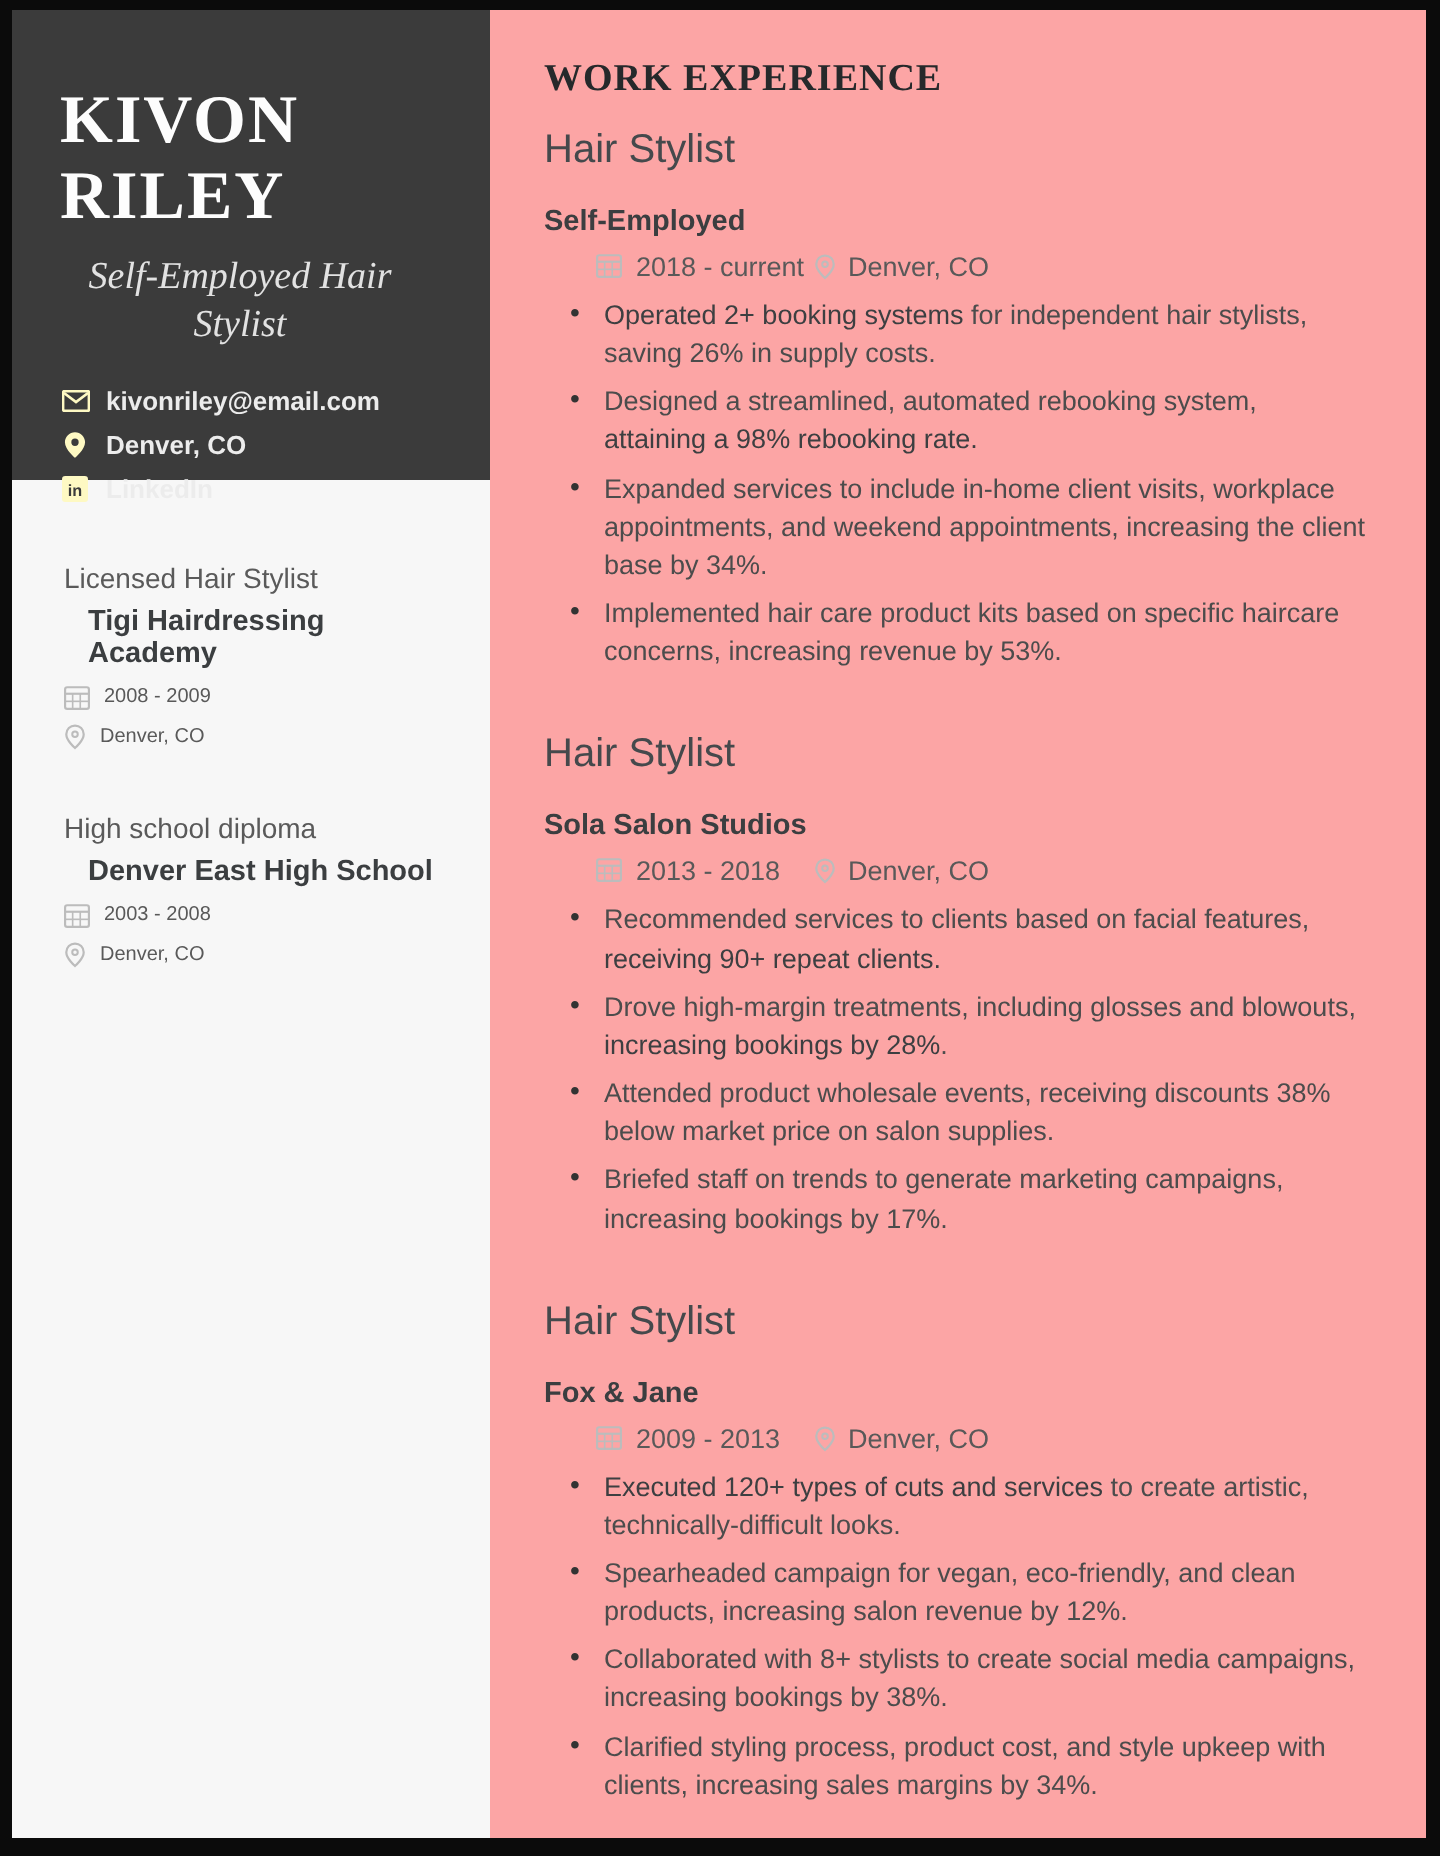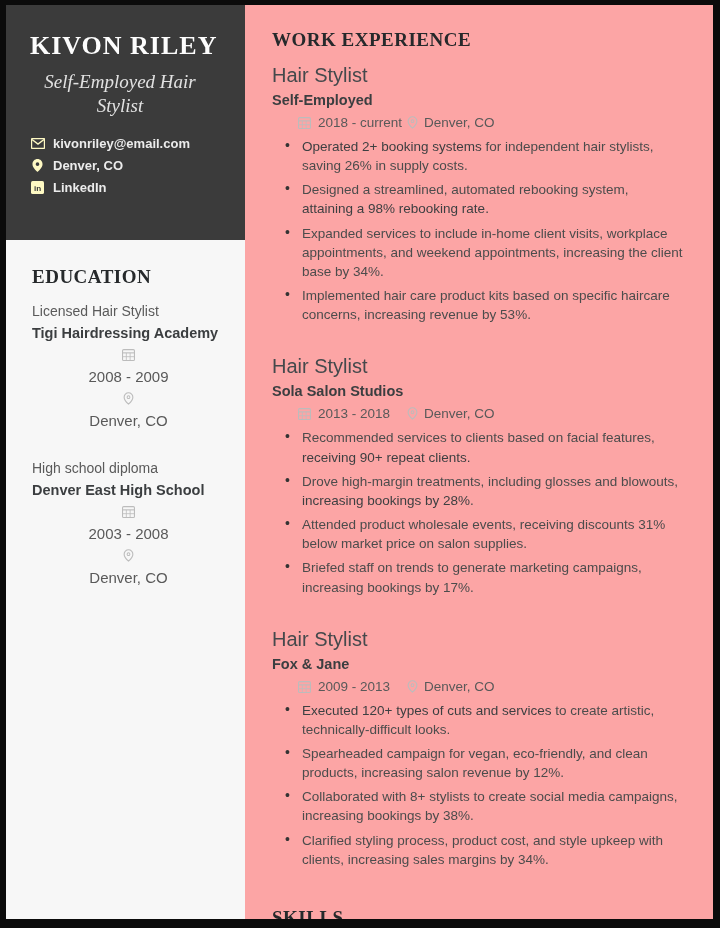--- a/index.html
+++ b/index.html
@@ -20,23 +20,24 @@
   }
   .side-header {
     background:#3b3b3b;
     height:235px;
     padding:26px 22px 0 24px;
     color:#fff;
   }
   .person-name {
     font-family:"Liberation Serif", serif;
     font-weight:700;
-    font-size:26px;
+    font-size:34px;
     letter-spacing:1px;
     color:#fdfdfd;
+    margin-top:11px;
   }
   .person-title {
     font-family:"Liberation Serif", serif;
     font-style:italic;
     font-size:19px;
     line-height:1.28;
     color:#e2e2e2;
     margin-top:9px;
     max-width:180px;
     text-align:center;
@@ -56,39 +57,39 @@
   .section-heading {
     font-family:"Liberation Serif", serif;
     font-weight:700;
     font-size:19px;
     letter-spacing:0.5px;
     color:#26292b;
   }
   .edu-item { margin-top:13px; }
   .edu-item + .edu-item { margin-top:29px; }
   .edu-degree { font-size:14px; color:#5a5a5a; line-height:1.5; }
-  .edu-school { font-size:14.5px; font-weight:700; color:#3b3e40; margin-top:3px; }
+  .edu-school { font-size:14.5px; font-weight:700; color:#3b3e40; margin-top:3px;margin-left:12px; }
   .meta-row {
     display:flex; align-items:center; gap:7px;
     margin-top:7px;
-    font-size:15px; color:#595959;flex-direction:column;
+    font-size:10px; color:#595959;
   }
   .meta-row .micon { display:flex; align-items:center; color:#bcbcbc; }
   
   .main {
     flex:1;
     background:#fca5a5;
     padding:24px 30px 0 27px;
   }
   .job { margin-top:13px; }
   .job + .job { margin-top:31px; }
   .job-title { font-size:20px; color:#45494c; font-weight:400; }
-  .job-company { font-size:14.5px; font-weight:700; color:#3b3e40; margin-top:5px; }
+  .job-company { font-size:14.5px; font-weight:700; color:#3b3e40; margin-top:16px; }
   .job-meta { display:flex; align-items:center; margin-top:7px; font-size:13.5px; color:#595959; }
-  .job-meta .date-wrap { display:flex; align-items:center; gap:7px; width:135px;padding-left:26px; }
+  .job-meta .date-wrap { display:flex; align-items:flex-start; gap:7px; width:135px;padding-left:26px; }
   .job-meta .loc-wrap { display:flex; align-items:center; gap:6px; }
   .job-meta .micon { display:flex; align-items:center; color:#bcbcbc; }
   ul.bullets { list-style:none; margin-top:7px; }
   ul.bullets li {
     position:relative;
     padding-left:17px;
     margin-left:13px;
     font-size:13.5px;
     line-height:1.42;
     color:#4c4c4c;
@@ -134,21 +135,20 @@
               <rect x="0" y="0" width="24" height="24" rx="3" fill="currentColor"></rect>
               <text x="12" y="18" font-size="15" font-family="Liberation Sans, sans-serif" font-weight="bold" fill="#3b3b3b" text-anchor="middle">in</text>
             </svg>
         </span>
         <span class="ctext">LinkedIn</span>
       </div>
     </div>
   </div>
 
   <div class="side-body">
-    <div class="section-heading">EDUCATION</div>
 
     <div class="edu-item">
       <div class="edu-degree">Licensed Hair Stylist</div>
       <div class="edu-school">Tigi Hairdressing Academy</div>
       <div class="meta-row">
         <span class="micon">
           <svg width="13" height="13" viewBox="0 0 24 24">
               <rect x="1" y="3" width="22" height="20" rx="2" fill="none" stroke="currentColor" stroke-width="2"></rect>
               <line x1="1" y1="9" x2="23" y2="9" stroke="currentColor" stroke-width="2"></line>
               <line x1="8" y1="9" x2="8" y2="23" stroke="currentColor" stroke-width="1.5"></line>
@@ -256,21 +256,21 @@
               <path fill="none" stroke="currentColor" stroke-width="2.4" d="M12 1.5C6.7 1.5 2.5 5.7 2.5 11c0 7 9.5 15 9.5 15s9.5-8 9.5-15c0-5.3-4.2-9.5-9.5-9.5z"></path>
               <circle cx="12" cy="11" r="3" fill="none" stroke="currentColor" stroke-width="2.2"></circle>
             </svg>
         </span>
         <span>Denver, CO</span>
       </span>
     </div>
     <ul class="bullets">
       <li><span>Recommended services to clients based on facial features, </span><span class="seg-bold">receiving 90+ repeat clients.</span></li>
       <li><span>Drove high-margin treatments, including glosses and blowouts, </span><span class="seg-bold">increasing bookings by 28%</span><span>.</span></li>
-      <li><span>Attended product wholesale events, receiving discounts 31% below market price on salon supplies.</span></li>
+      <li><span>Attended product wholesale events, receiving discounts 38% below market price on salon supplies.</span></li>
       <li><span>Briefed staff on trends to generate marketing campaigns, increasing bookings by 17%.</span></li>
     </ul>
   </section>
 
   <section class="job">
     <div class="job-title">Hair Stylist</div>
     <div class="job-company">Fox &amp; Jane</div>
     <div class="job-meta">
       <span class="date-wrap">
         <span class="micon">

